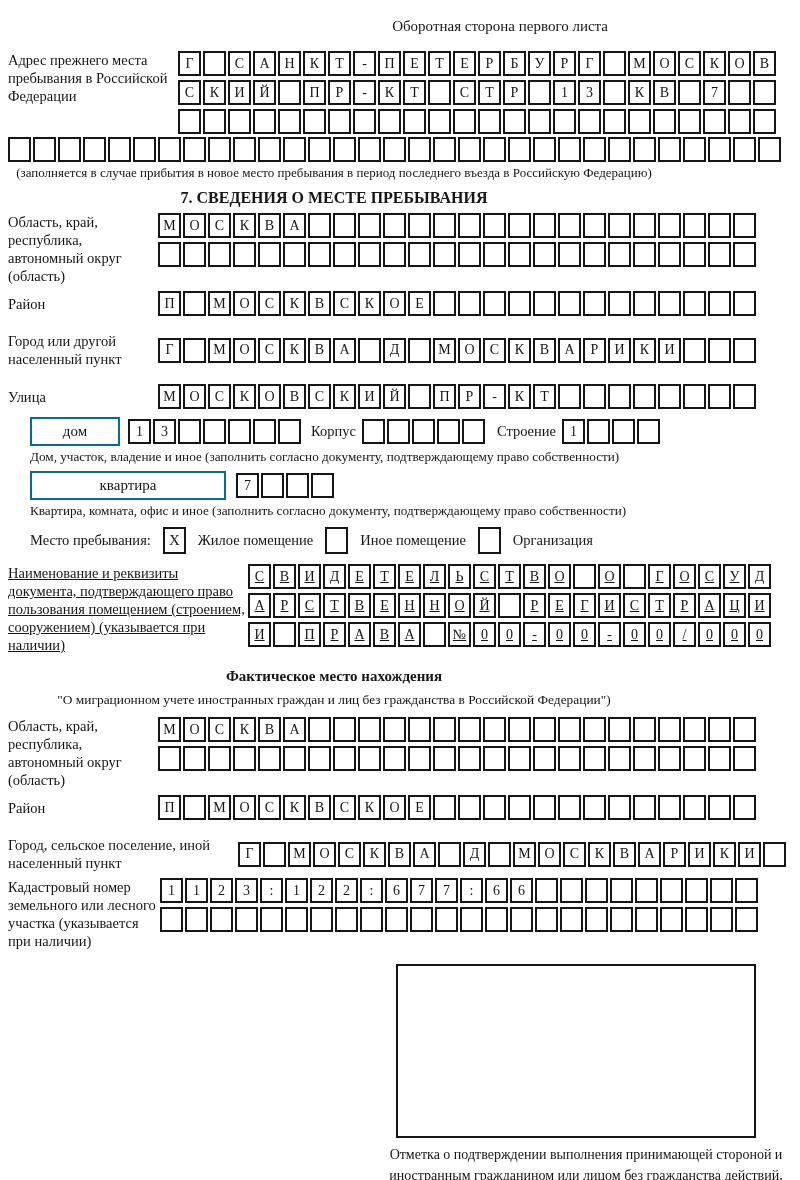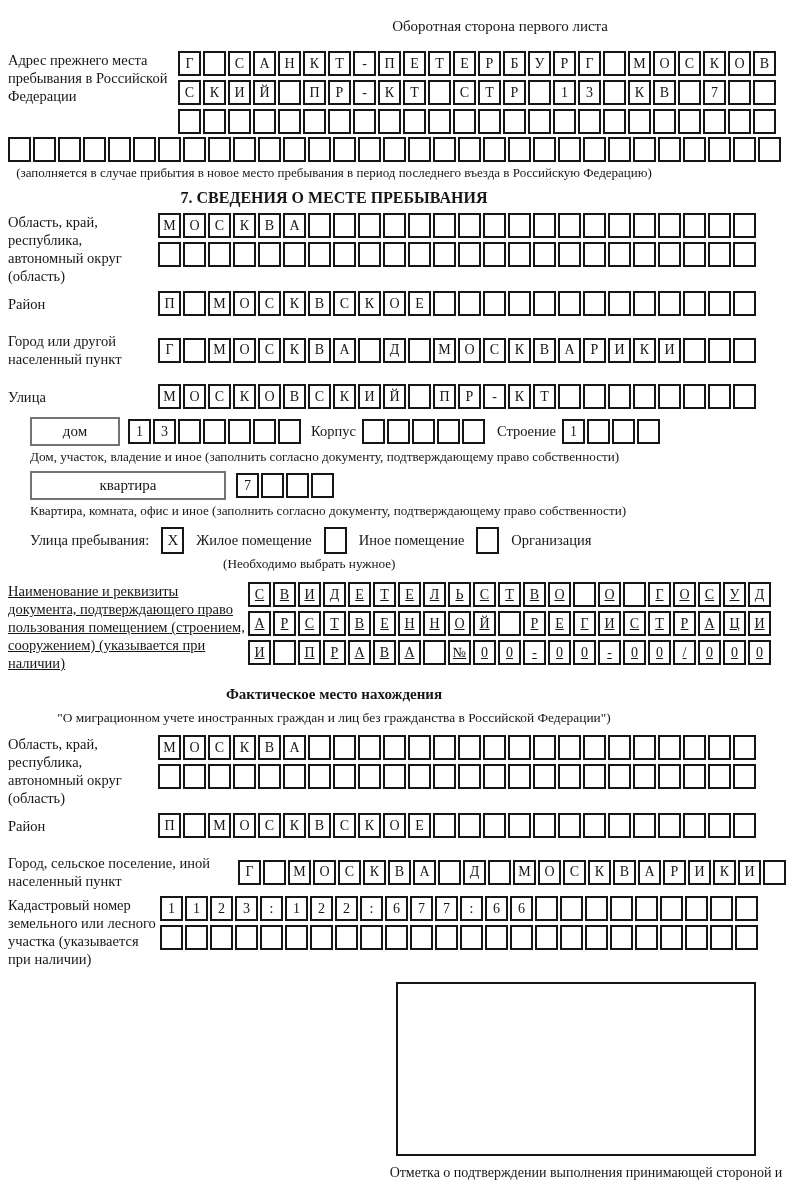--- a/index.html
+++ b/index.html
@@ -21,21 +21,21 @@
   .w170{width:170px;} .w150{width:150px;} .w230{width:230px;} .w240{width:240px;} .w152{width:152px;}
 
   .note{font-size:13px;line-height:16px;}
   .center{text-align:center;}
 
   .sect-title{font-size:16px;font-weight:bold;text-align:center;margin:8px 0 6px 0;}
   .sub-title{font-size:15px;font-weight:bold;text-align:center;margin:14px 0 6px 0;}
   .law-note{font-size:13.4px;line-height:18px;text-align:center;}
 
   .inline-row{display:flex;align-items:center;margin-left:22px;}
-  .wide-box{box-sizing:border-box;border:2px solid #737373;height:29px;display:flex;
+  .wide-box{box-sizing:border-box;border:2px solid #0369a1;height:29px;display:flex;
             align-items:center;justify-content:center;font-size:15px;background:#fff;}
   .wb-house{width:172px;margin-right:8px;}
   .wb-apt{width:196px;margin-right:10px;}
   .inline-label{font-size:14.5px;white-space:nowrap;}
 
   .checkbox{box-sizing:border-box;width:23px;height:27px;border:2px solid #161616;display:flex;
             align-items:center;justify-content:center;font-size:15px;margin:0 12px;background:#fff;}
 
   .caption{font-size:13.2px;line-height:16px;margin:3px 0 0 22px;}
   .choose-note{font-size:13.2px;margin:2px 0 0 215px;}
@@ -358,29 +358,28 @@
     <div class="cellrow">
         <div class="cell filled">7</div>
         <div class="cell"></div>
         <div class="cell"></div>
         <div class="cell"></div>
       </div>
   </div>
   <div class="caption">Квартира, комната, офис и иное (заполнить согласно документу, подтверждающему право собственности)</div>
 
   <div class="inline-row mt8">
-    <div class="inline-label">Улица пребывания:</div>
+    <div class="inline-label">Место пребывания:</div>
     <div class="checkbox">X</div>
     <div class="inline-label">Жилое помещение</div>
     <div class="checkbox"></div>
     <div class="inline-label">Иное помещение</div>
     <div class="checkbox"></div>
     <div class="inline-label">Организация</div>
   </div>
-  <div class="choose-note">(Необходимо выбрать нужное)</div>
 
   <div class="frow mt10">
     <div class="label w240">Наименование и реквизиты документа, подтверждающего право пользования помещением (строением, сооружением) (указывается при наличии)</div>
     <div class="rows">
       <div class="cellrow">
           <div class="cell filled">С</div>
           <div class="cell filled">В</div>
           <div class="cell filled">И</div>
           <div class="cell filled">Д</div>
           <div class="cell filled">Е</div>

